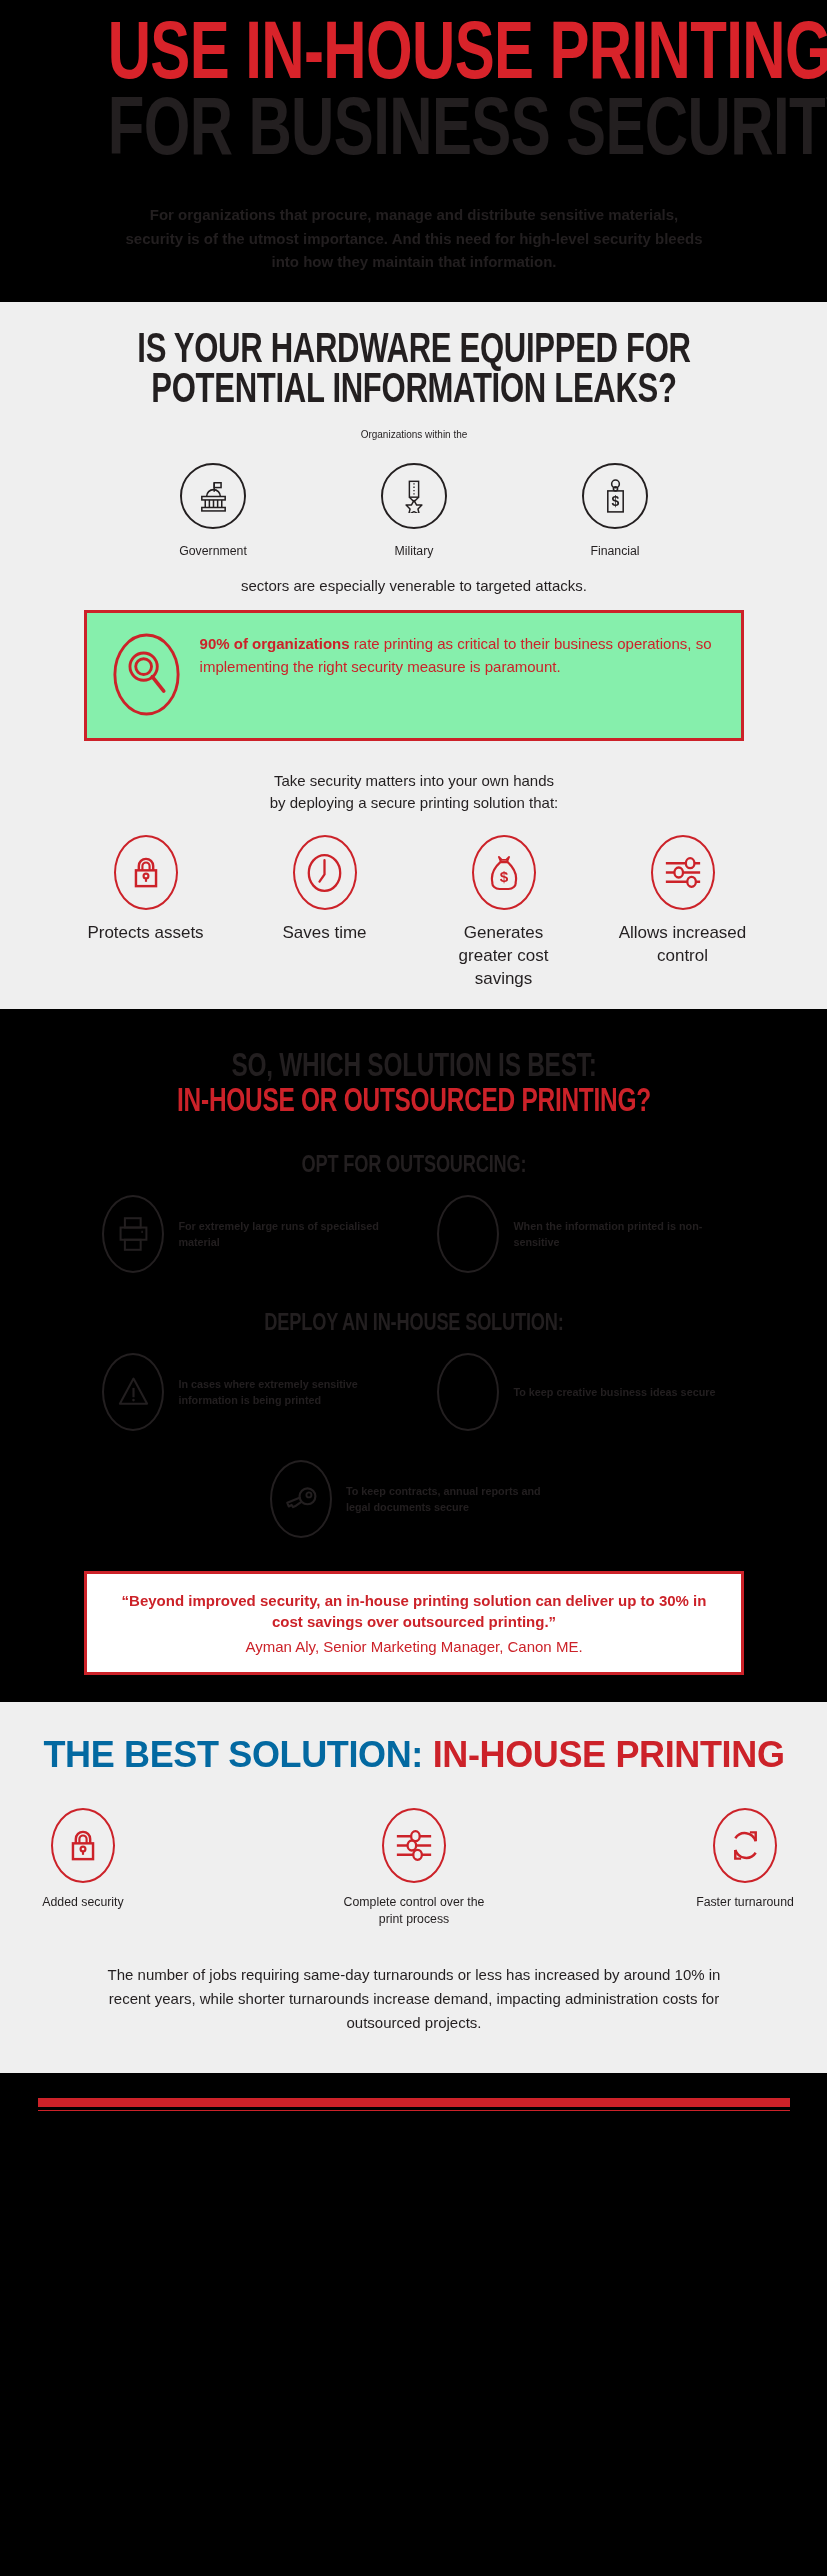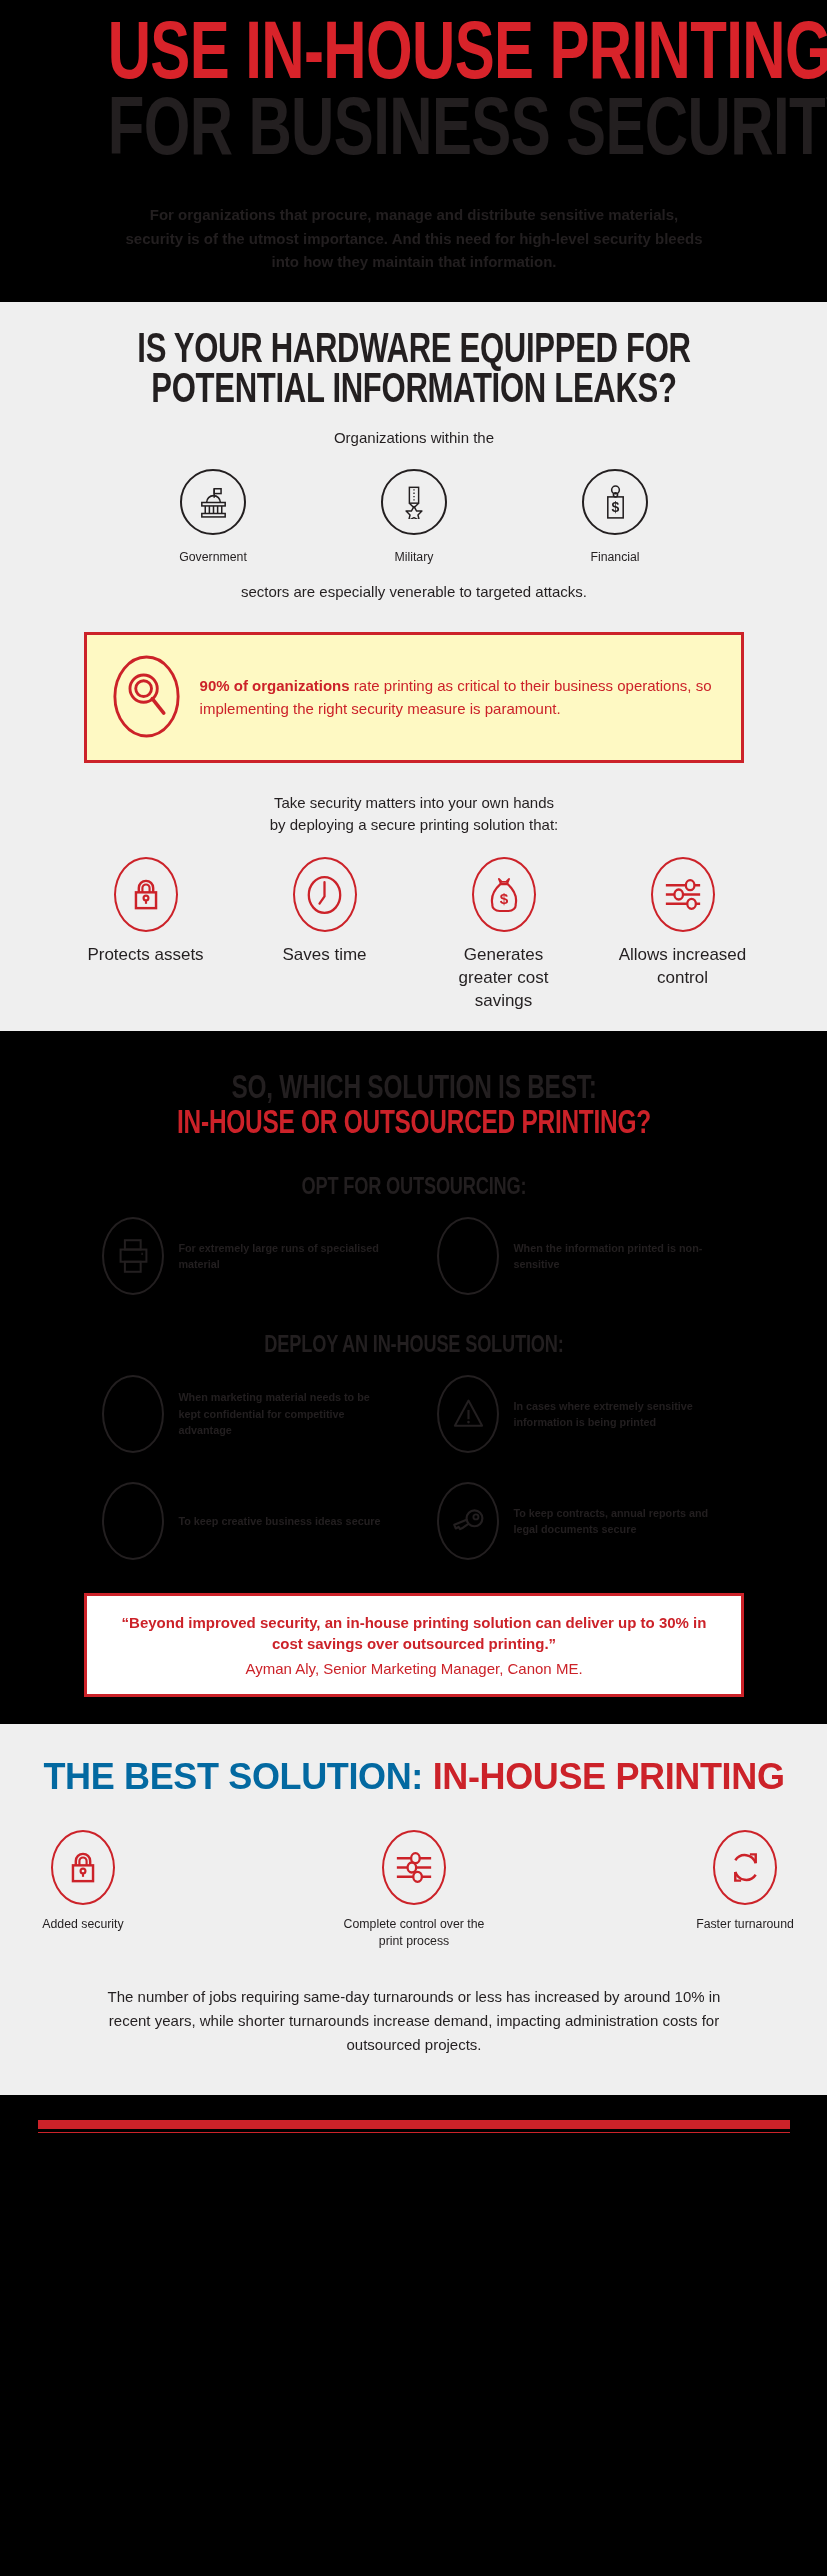--- a/index.html
+++ b/index.html
@@ -40,44 +40,44 @@
   }
 
   
   .light{ background:#EFEFEF; padding:27.4px 0 19px; border-top:2.2px solid #000;}
   .h2{
     color:#231F20; text-align:center; font-size:42px;
   }
   .h2 .cond-blk + .cond-blk{ margin-top:1.4px; }
 
   .lead{
-    text-align:center; color:#231F20; font-size:15px; margin-top:21.7px;
+    text-align:center; color:#231F20; font-size:10px; margin-top:21.7px;
     font-family:"Liberation Sans", sans-serif;
   }
 
   .sector-row{
     display:flex; justify-content:center; gap:78px; margin-top:23px;
   }
   .sector{ width:123px; text-align:center; }
   .sector .oval{
     width:66px; height:66px; margin:0 auto;
     border:2.2px solid #231F20; border-radius:50%;
     display:flex; align-items:center; justify-content:center;
   }
   .sector .cap{ margin-top:14.4px; font-size:12.3px; color:#231F20; }
 
   .afterline{
     text-align:center; color:#231F20; font-size:15px; margin-top:19px;
   }
 
   
   .redbox{
-    width:660px; margin:32px auto 0;
-    border:3.6px solid #CC2229; background:#fef9c3;
-    display:flex; align-items:center; gap:19px;
+    width:660px; margin:16px auto 0;
+    border:3.6px solid #CC2229; background:#86efac;
+    display:flex; gap:19px;
     padding:19px 24.6px;
   }
   .redbox .mag{ flex:0 0 auto; }
   .redbox p{
     color:#CC2229; font-size:15px; line-height:1.55;
   }
   .redbox p b{ font-weight:bold; }
 
   .take{
     text-align:center; color:#231F20; font-size:15px; margin-top:29px;
@@ -341,26 +341,20 @@
         <div class="txt">When the information printed is non-sensitive</div>
       </div>
     </div>
 
     <div class="h3d">
       <span class="cond cond-blk">DEPLOY AN IN-HOUSE SOLUTION:</span>
     </div>
 
     <div class="deploy-grid">
 
-      <div class="opt-cell">
-        <div class="oval">
-          <svg width="33" height="36" viewBox="0 0 46 50"></svg>
-        </div>
-        <div class="txt">When marketing material needs to be kept confidential for competitive advantage</div>
-      </div>
 
       <div class="opt-cell">
         <div class="oval">
           <svg width="33" height="33" viewBox="0 0 46 46">
             <path d="M23 5 L42 40 H4 Z" fill="none" stroke="#231F20" stroke-width="2.8" stroke-linejoin="round"></path>
             <line x1="23" y1="18" x2="23" y2="31" stroke="#231F20" stroke-width="3"></line>
             <circle cx="23" cy="35" r="1.8" fill="#231F20"></circle>
           </svg>
         </div>
         <div class="txt">In cases where extremely sensitive information is being printed</div>

